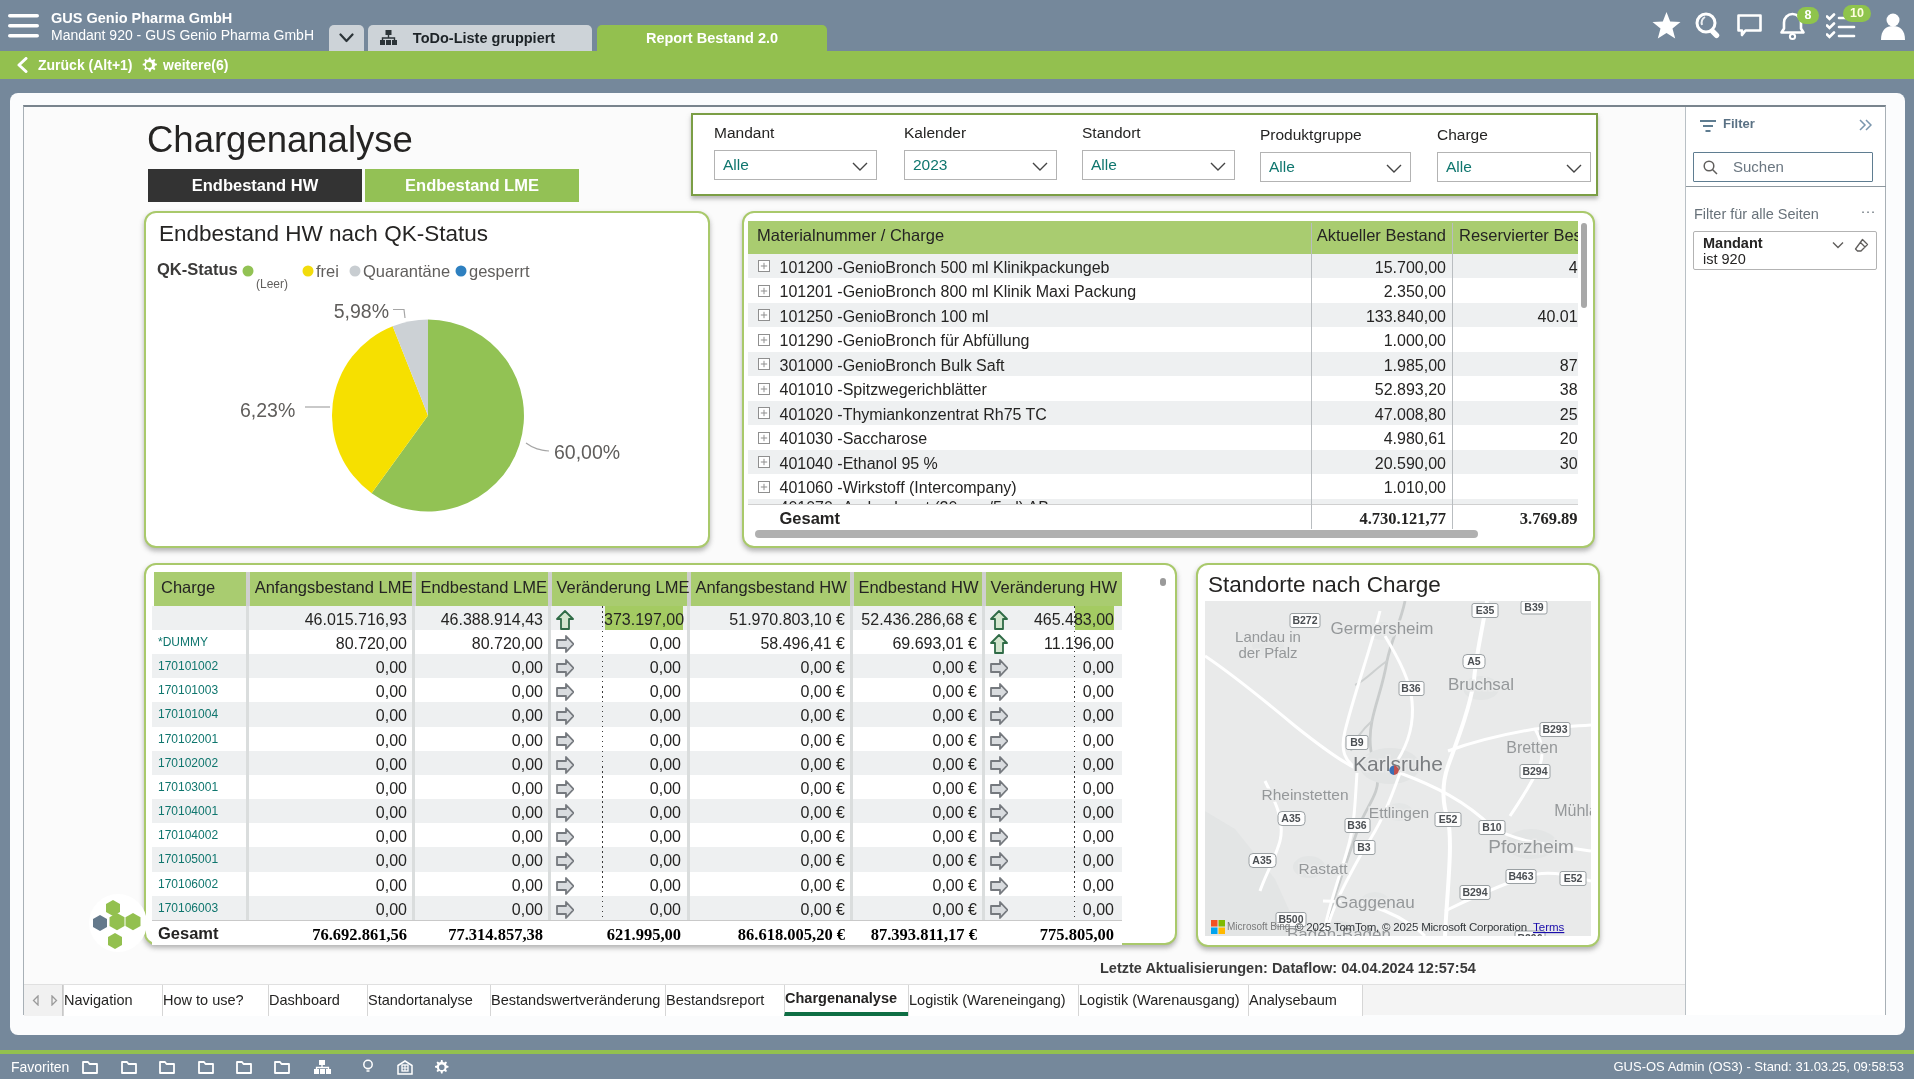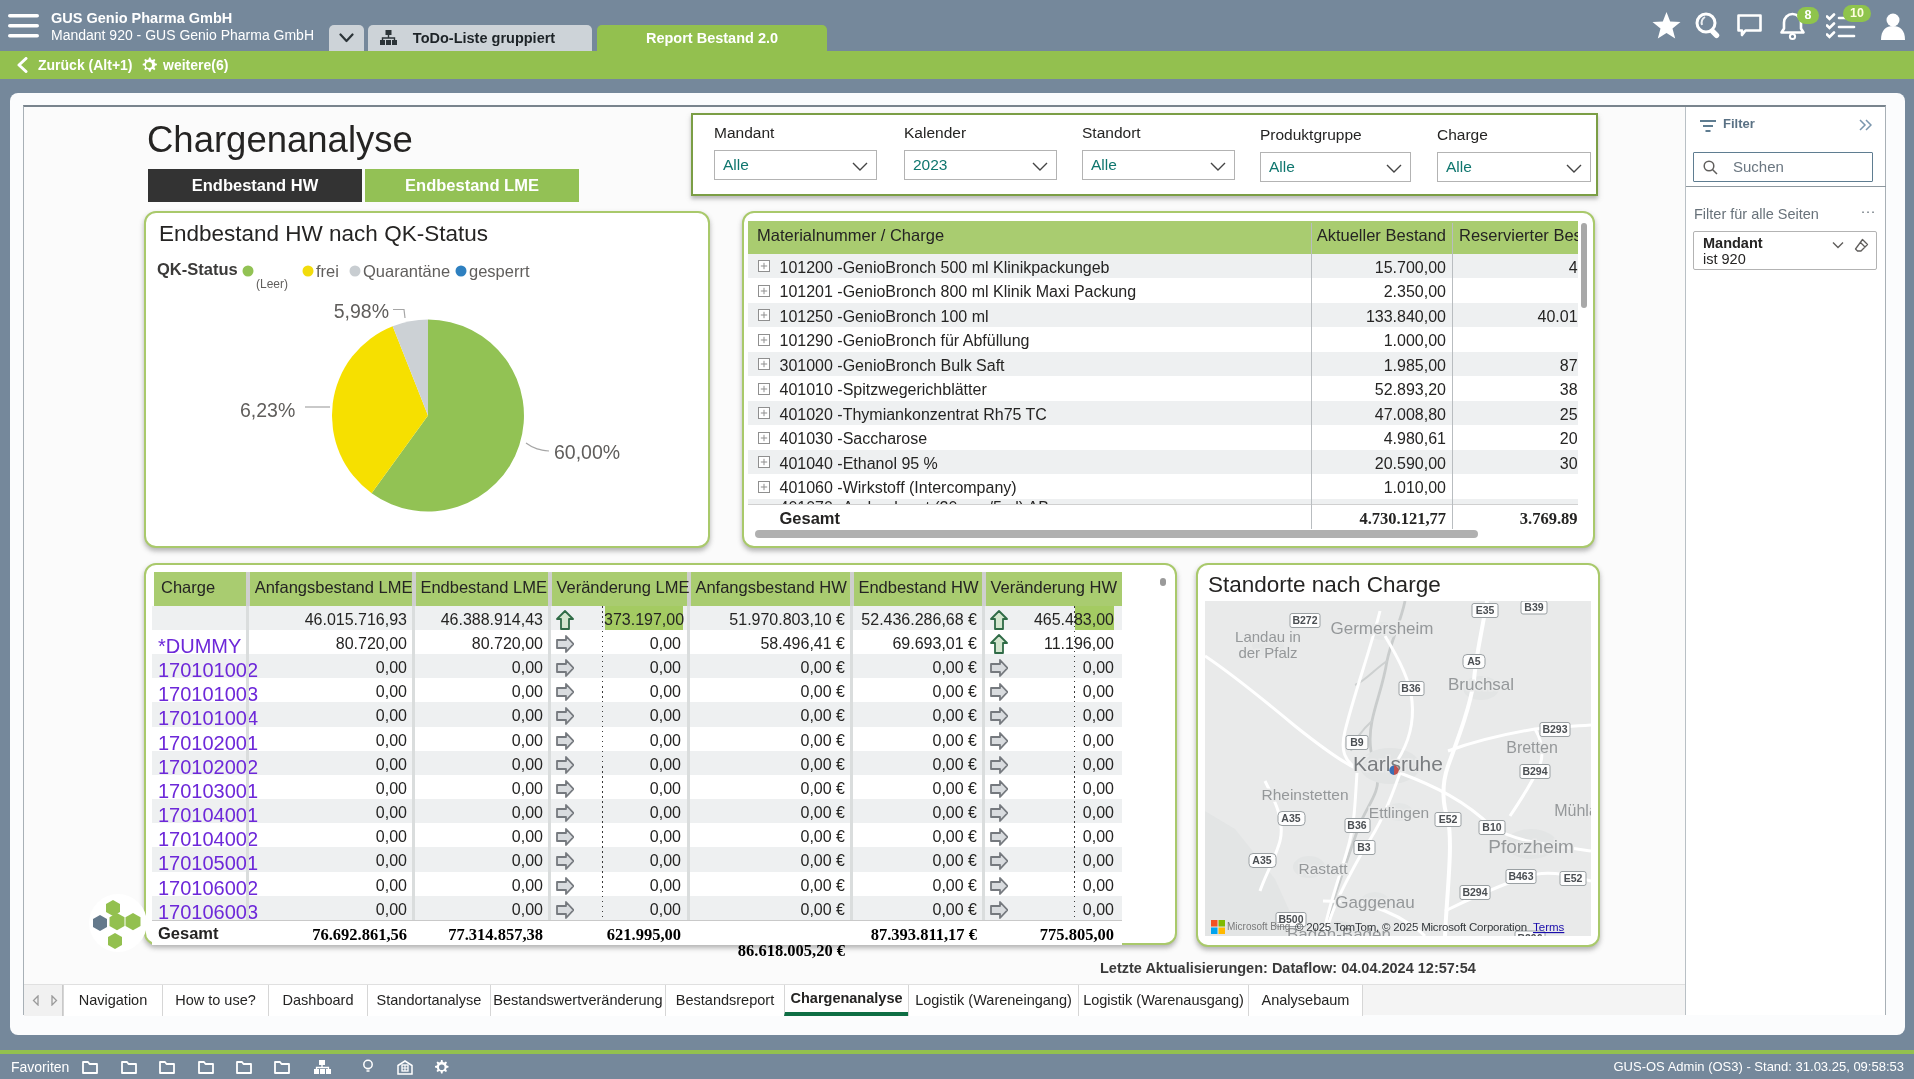--- a/index.html
+++ b/index.html
@@ -9,34 +9,34 @@
 #greenbar { position:absolute; left:0; top:51px; width:1914px; height:28px; background:#93c04f; color:#fff; }
 #panel { position:absolute; left:10px; top:93px; width:1895px; height:942px; background:#fbfcfd; border-radius:8px; }
 #frame { position:absolute; left:13px; top:12px; width:1863px; height:910px; background:#fff; border:1px solid #a8b0b6; border-top:2px solid #79848d; }
 #canvas { position:absolute; left:0px; top:0px; width:1661px; height:877px; background:#fbfbfb; }
 #tabrow { position:absolute; left:0px; top:877px; width:1661px; height:31px; background:#f4f4f4; border-top:1px solid #e0e0e0;}
 #filterpane { position:absolute; left:1661px; top:0; width:200px; height:908px; background:#fff; border-left:1px solid #b9c0c5; }
 #greenline2 { position:absolute; left:0; top:1050px; width:1914px; height:4px; background:#93c04f; }
 #bottombar { position:absolute; left:0; top:1054px; width:1914px; height:25px; background:#75889b; }
 .card { position:absolute; background:#fff; border:2px solid #a9c96b; border-radius:12px; box-shadow:0 3px 5px rgba(90,90,90,0.45); }
 .pbi { color:#252423; }
-.ptab { height:31px; line-height:30px; text-align:center; border-left:1px solid #d6d6d6; background:#fff; white-space:nowrap; overflow:hidden; }
+.ptab { height:31px; line-height:30px; border-left:1px solid #d6d6d6; background:#fff; white-space:nowrap; overflow:hidden; }
 .ptabactive { font-weight:bold; border-bottom:4px solid #0e6e44; line-height:27px; }
 .slicer { position:absolute; height:30px; background:#fff; border:1px solid #b3b3b3; }
 .slicer span { position:absolute; left:8px; top:5px; font-size:15.5px; color:#0f766e; }
 .slicer svg { position:absolute; right:8px; top:11px; }
 .mrow { position:relative; height:24.5px; }
 .mrow svg { position:absolute; left:9.5px; top:6.8px; }
 .mname { position:absolute; left:31.5px; top:5px; font-size:16px; color:#252423; white-space:nowrap; }
 .mv1 { position:absolute; left:556px; top:5px; width:142px; text-align:right; font-size:16px; color:#252423; }
 .mv2 { position:absolute; left:704px; top:5px; width:125.6px; text-align:right; font-size:16px; color:#252423; }
 .galt { background:#eef0f1; }
 .hhh { position:absolute; top:13px; font-size:16.5px; white-space:nowrap; }
 .brow { position:relative; height:24.2px; }
-.bch { position:absolute; left:6px; top:5px; font-size:20px; color:#6d28d9; }
+.bch { position:absolute; left:6px; top:5px; font-size:12px; color:#0f766e; }
 .bn { position:absolute; top:5px; text-align:right; font-size:16px; color:#252423; }
 .ar { position:absolute; top:4px; }
 .gn { position:absolute; top:3.5px; text-align:right; font-size:16.5px; font-weight:bold; color:#000; font-family:"Liberation Serif",serif; }
 </style>
 </head>
 <body>
 <div id="topbar">
   <svg class="abs" style="left:8px;top:13px" width="31" height="26" viewBox="0 0 31 26">
     <rect x="0" y="1" width="31" height="3.6" rx="1.8" fill="#fff"></rect>
     <rect x="0" y="11" width="31" height="3.6" rx="1.8" fill="#fff"></rect>
@@ -499,21 +499,21 @@
         <div class="abs" style="left:540.5px;top:40.6px;width:3px;height:314.6px;background:#dadddd;"></div>
         <div class="abs" style="left:703.5px;top:40.6px;width:3px;height:314.6px;background:#dadddd;"></div>
         <div class="abs" style="left:835.5px;top:40.6px;width:3px;height:314.6px;background:#dadddd;"></div>
         <div class="abs" style="left:456px;top:40.6px;width:1px;height:314.6px;background:repeating-linear-gradient(to bottom,#3a3a3a 0 1.5px,transparent 1.5px 5px);"></div>
         <div class="abs" style="left:928px;top:40.6px;width:1px;height:314.6px;background:repeating-linear-gradient(to bottom,#3a3a3a 0 1.5px,transparent 1.5px 5px);"></div>
         <div class="abs" style="left:6px;top:355.2px;width:970px;height:24.5px;background:#fff;border-top:1px solid #c9c9c9;">
           <div class="abs pbi" style="left:6px;top:3px;font-size:16.5px;font-weight:bold;">Gesamt</div>
           <div class="gn" style="left:94px;width:161px;">76.692.861,56</div>
           <div class="gn" style="left:260px;width:131px;">77.314.857,38</div>
           <div class="gn" style="left:452px;width:77px;">621.995,00</div>
-          <div class="gn" style="left:535px;width:158px;margin-top:16px;">86.618.005,20 €</div>
+          <div class="gn" style="left:535px;width:158px;">86.618.005,20 €</div>
           <div class="gn" style="left:698px;width:127px;">87.393.811,17 €</div>
           <div class="gn" style="left:832px;width:130px;">775.805,00</div>
         </div>
         <div class="abs" style="left:1014px;top:13px;width:6px;height:8px;background:#9a9a9a;border-radius:3px;"></div>
       </div>
       <div class="card" style="left:1172px;top:456px;width:404px;height:384px;">
         <div class="abs pbi" style="left:10px;top:7px;font-size:22.5px;">Standorte nach Charge</div>
         <div class="abs" style="left:7px;top:36px;width:386px;height:335px;overflow:hidden;">
           <svg width="386" height="335" viewBox="0 0 386 335" style="font-family:'Liberation Sans',sans-serif;">
             <rect width="386" height="335" fill="#e9eaea"></rect>

